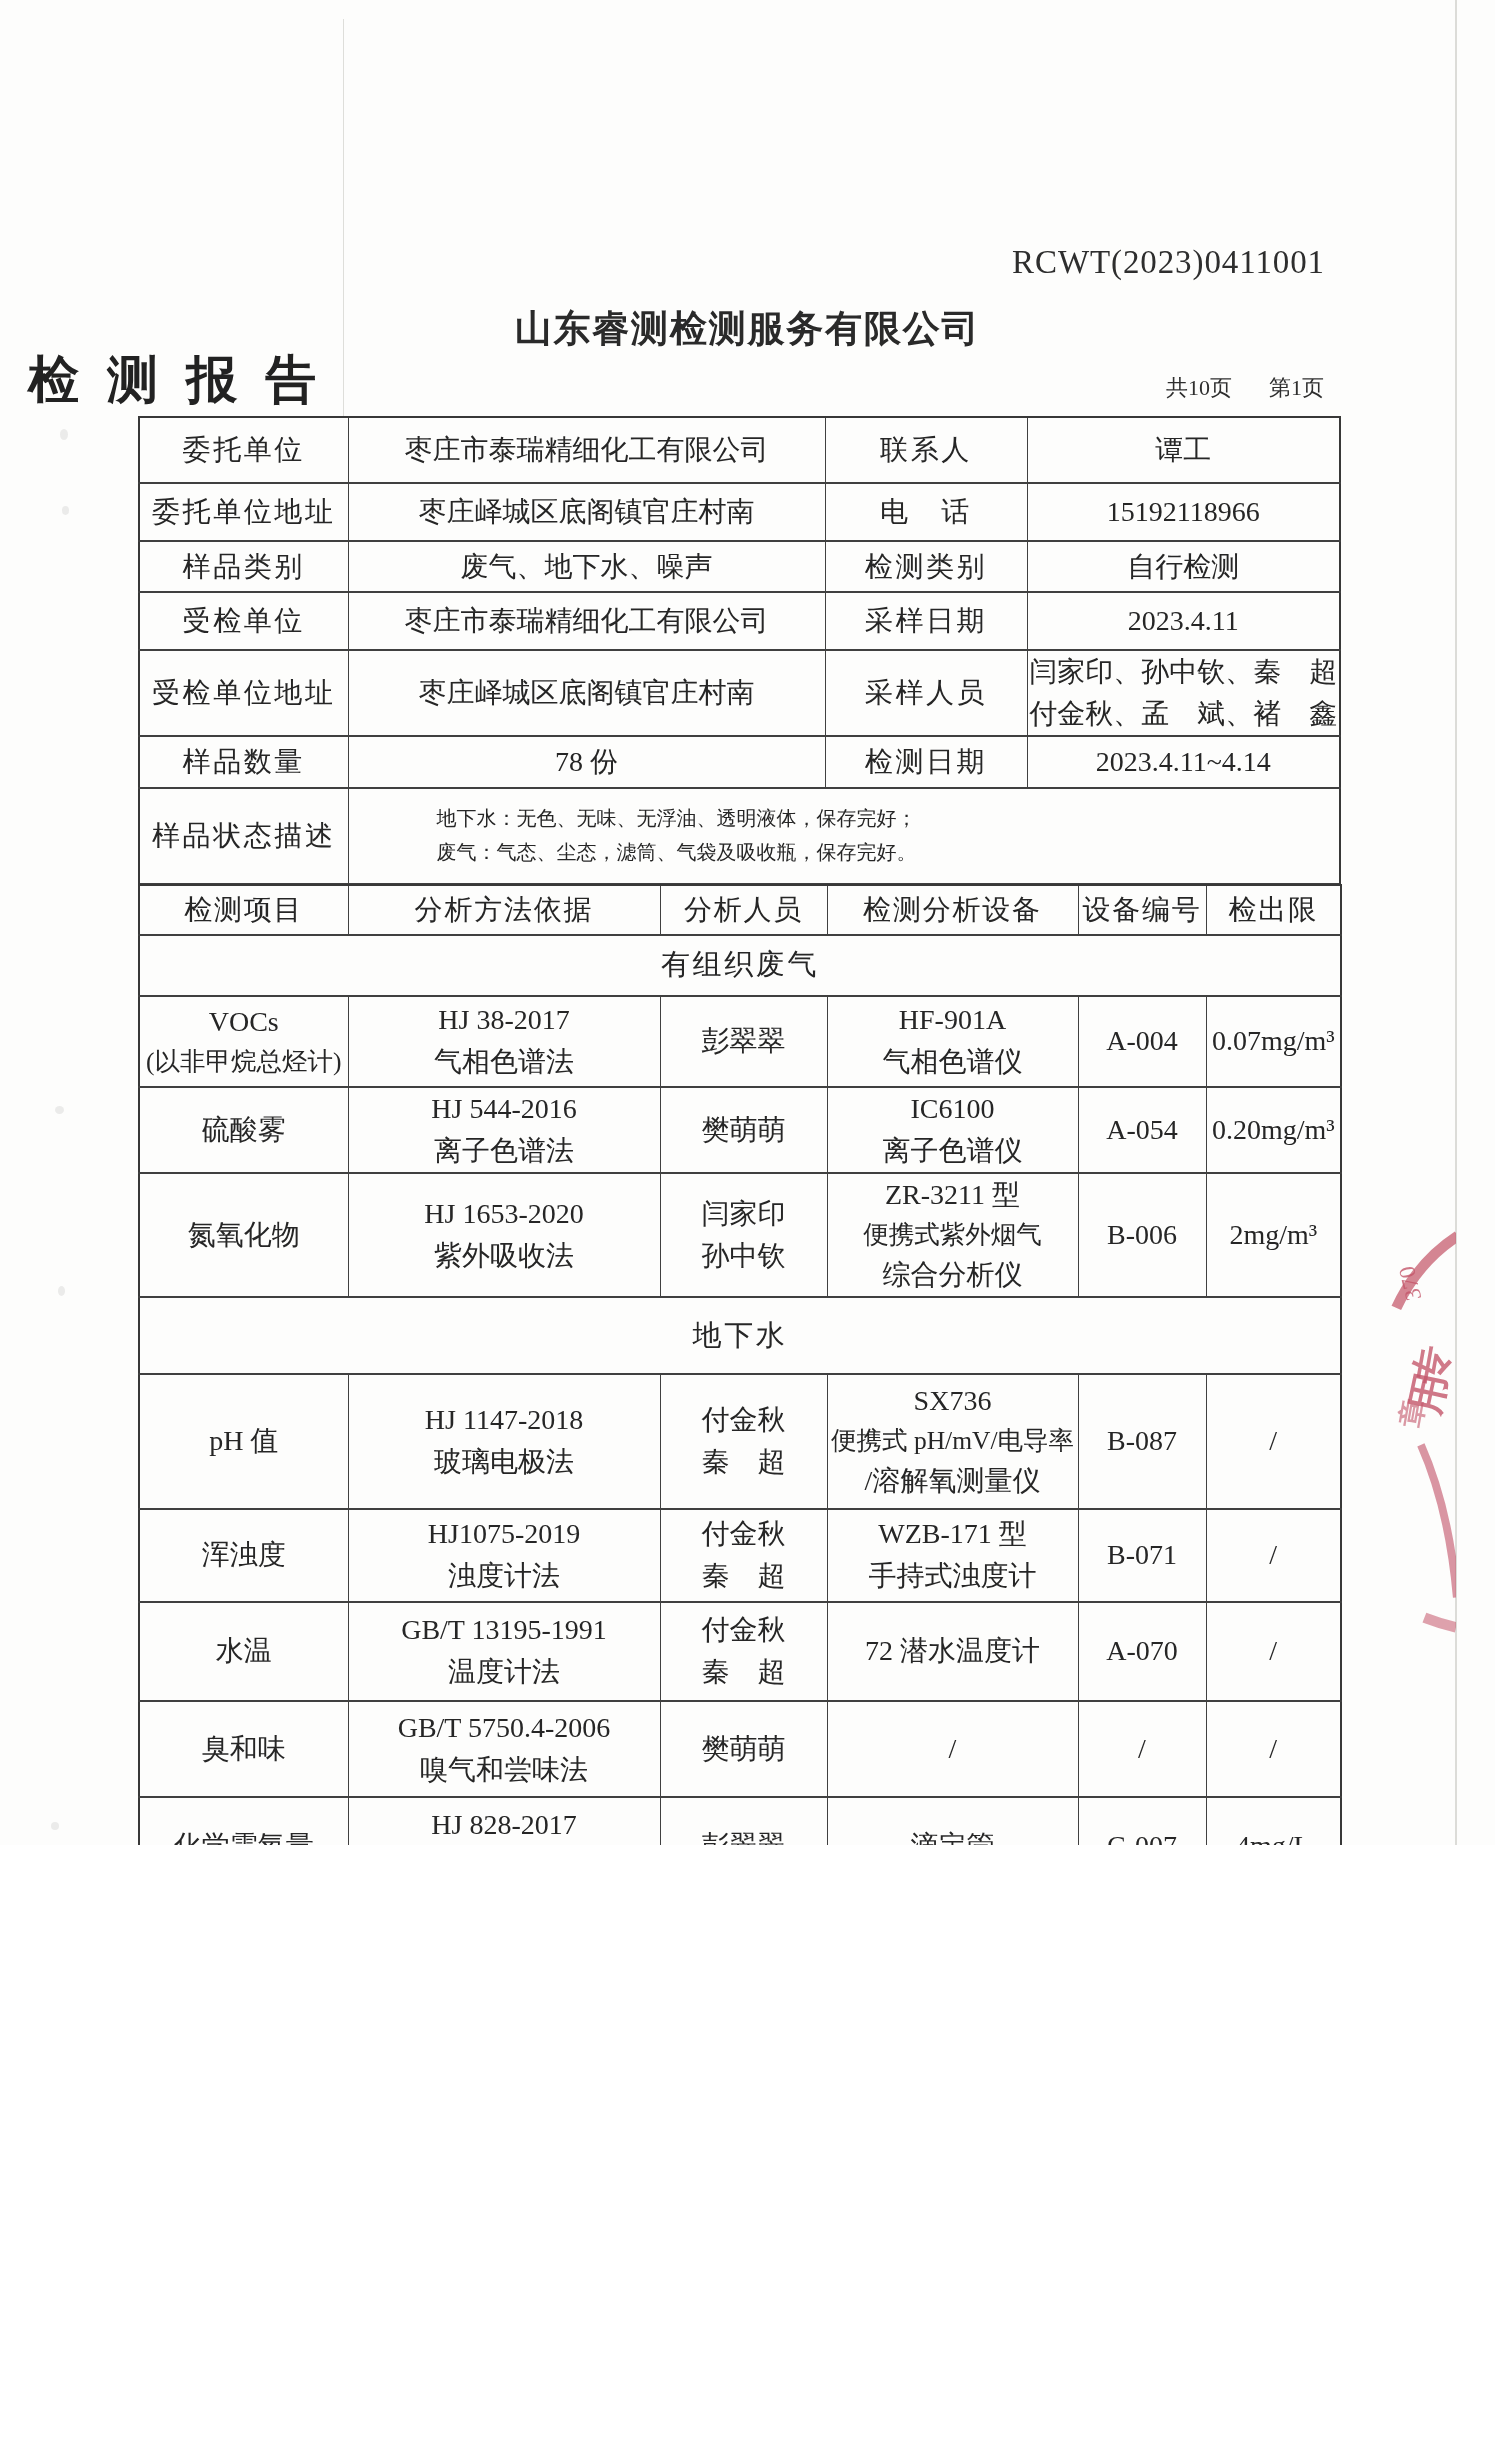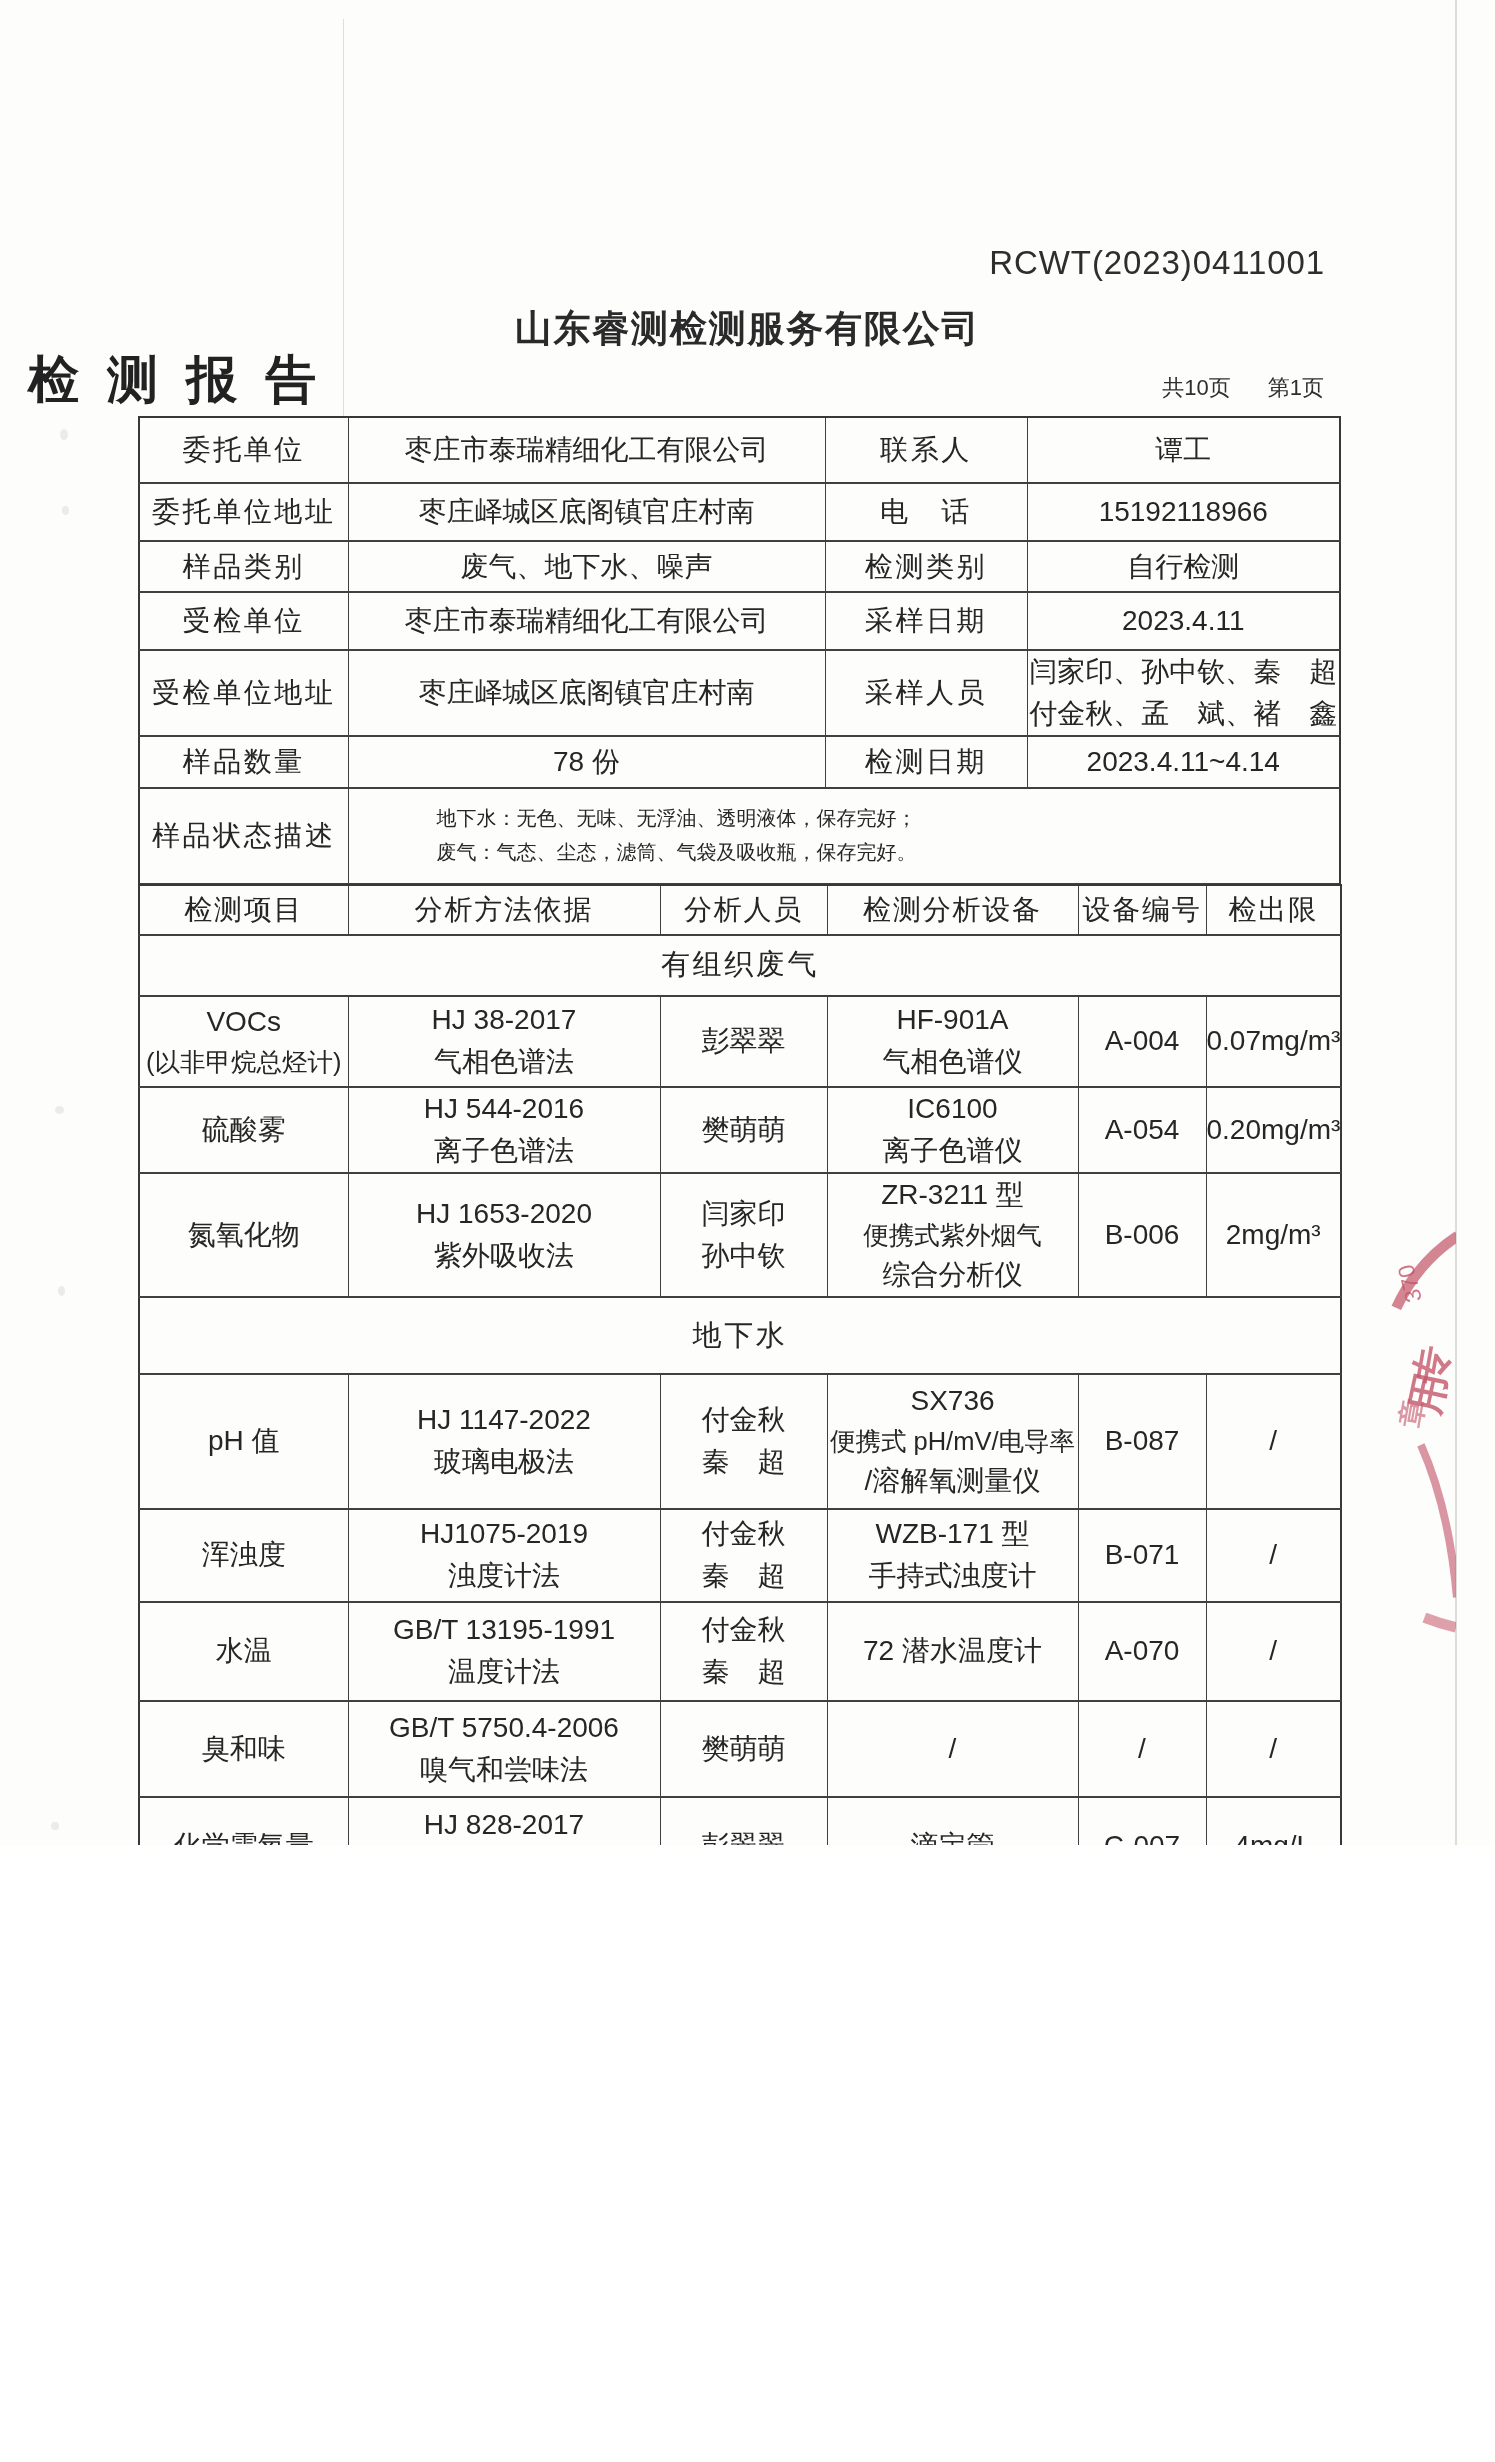--- a/index.html
+++ b/index.html
@@ -1,19 +1,19 @@
 <!DOCTYPE html>
 <html style="font-size:14px"><head>
 <meta charset="utf-8">
 <style>
   html,body{margin:0;padding:0;background:#ffffff;}
   .page{
     position:relative; width:1495px; height:1845px;
     background:#fdfdfc; overflow:hidden;
-    font-family:Liberation Sans, sans-serif;
+    font-family:Liberation Serif, serif;
     color:#262626;
   }
   
   .report-no{
     position:absolute; top:244px; right:170px;
     font-size:33px; letter-spacing:0.9px; color:#2e2e2e;
   }
   .company{
     position:absolute; top:304px; left:0; right:0;
     text-align:center; font-size:37px; font-weight:bold;
@@ -285,21 +285,21 @@
           <tr class="hr" style="height: 77px;">
             <td class="section" colspan="6">
               <div class="ln">地下水</div>
             </td>
           </tr>
           <tr class="hr" style="height: 135px;">
             <td class="val">
               <div class="ln">pH 值</div>
             </td>
             <td class="val">
-              <div class="ln">HJ 1147-2022</div>
+              <div class="ln">HJ 1147-2018</div>
               <div class="ln">玻璃电极法</div>
             </td>
             <td class="val">
               <div class="ln">付金秋</div>
               <div class="ln">秦　超</div>
             </td>
             <td class="val">
               <div class="ln">SX736</div>
               <div class="ln small">便携式 pH/mV/电导率</div>
               <div class="ln">/溶解氧测量仪</div>

